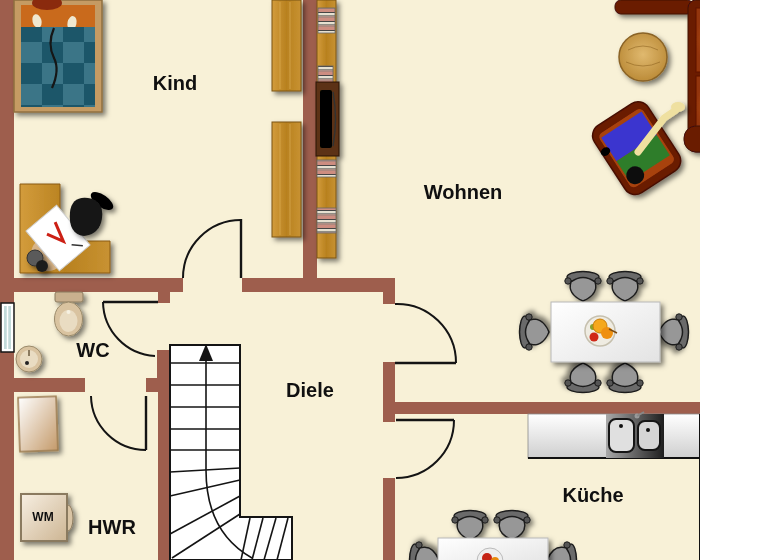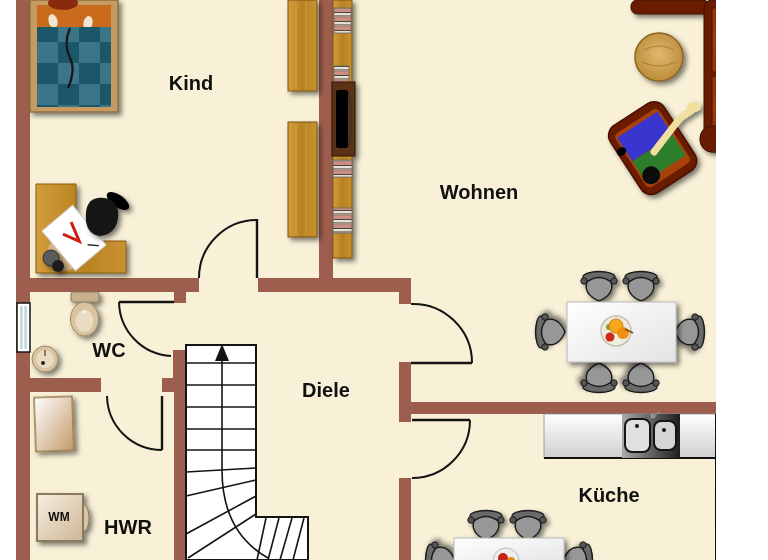--- a/index.html
+++ b/index.html
@@ -1,16 +1,16 @@
 <!DOCTYPE html>
 <html style="--wall: #9e5e4d; --floor: #f8f1d7; --wood: #c28429; --sofa: #6b1a02; --cushion: #a8430d; --chair_gray: #949494; --blanket_light: #3a7487; --blanket_dark: #1e5669; --door_line: #141414;"><head>
 <meta charset="utf-8">
 <style>
   html,body{margin:0;padding:0;background:#fff;}
-  #plan-wrap{width:700px;height:560px;overflow:hidden;position:relative;padding-left:16px;}
+  #plan-wrap{width:700px;height:560px;overflow:hidden;position:relative;}
   svg{display:block;}
   .floor{fill:var(--floor,#f8f1d7);}
   .wall{fill:var(--wall,#9e5e4d);}
   .door-arc{stroke:var(--door_line,#141414);stroke-width:2;fill:none;}
   .door-leaf{stroke:var(--door_line,#141414);stroke-width:2.4;}
   .stair-outline{fill:#ffffff;stroke:#141414;stroke-width:2;}
   .stair-line{stroke:#141414;stroke-width:1.6;fill:none;}
   .room-label{font:bold 20px "Liberation Sans","DejaVu Sans",sans-serif;fill:#101010;text-anchor:middle;}
   .small-label{font:bold 12px "Liberation Sans","DejaVu Sans",sans-serif;fill:#101010;text-anchor:middle;}
   .win-frame{fill:#ffffff;stroke:#141414;stroke-width:1.5;}

